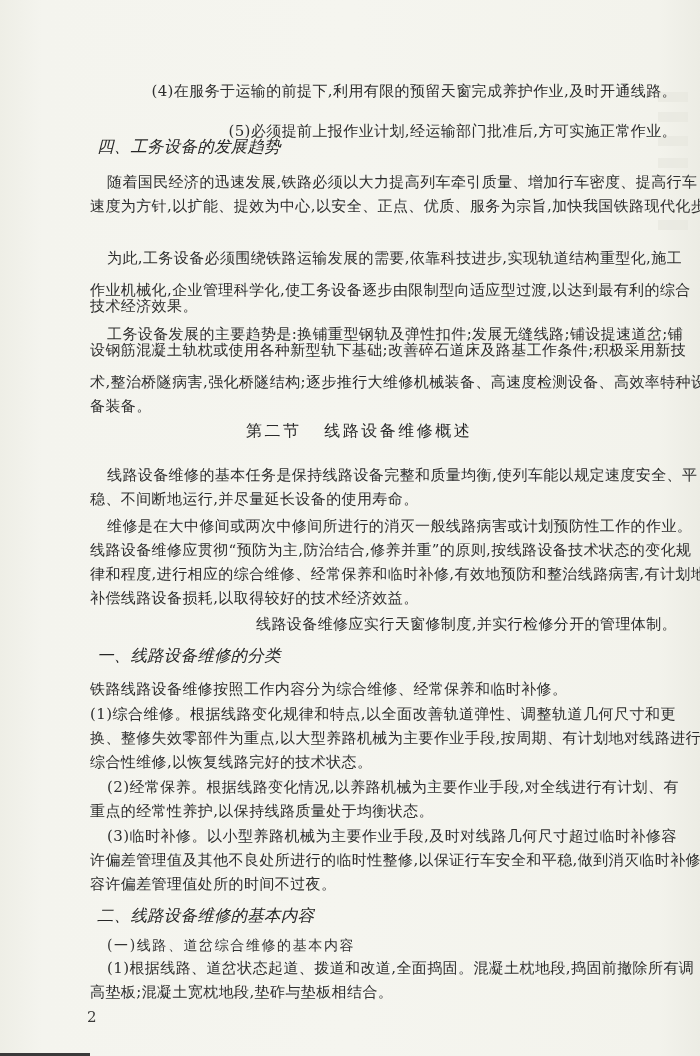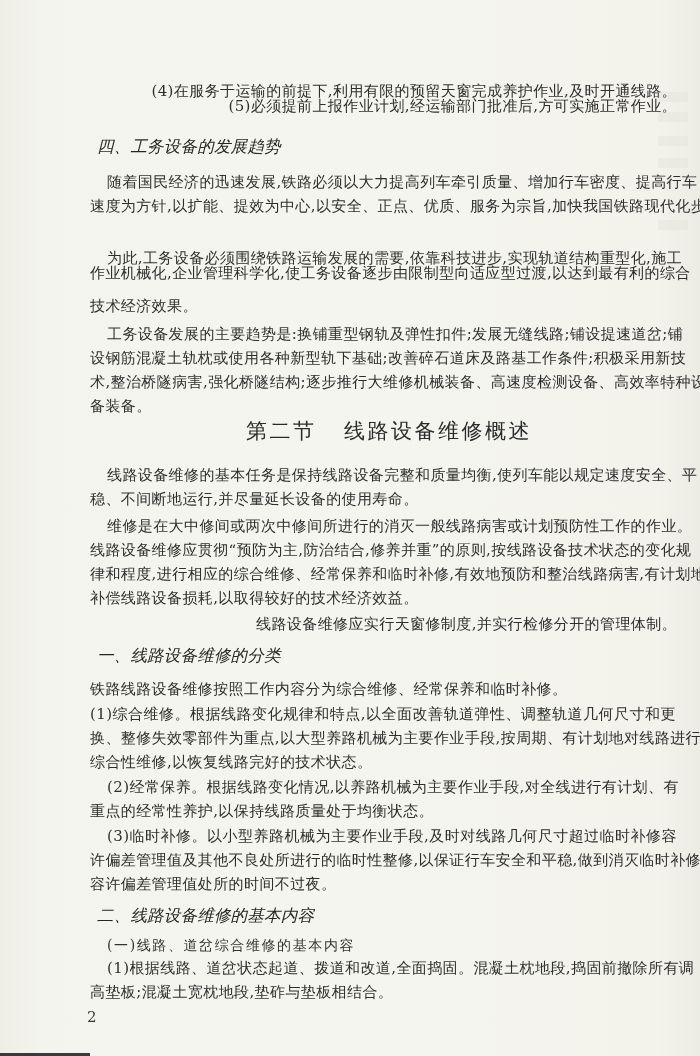--- a/index.html
+++ b/index.html
@@ -53,21 +53,21 @@
     line-height: 22px;
     color: #262626;
     letter-spacing: 0.2px;
     font-style: italic;
   }
   .h-chapter {
     position: absolute;
     left: 246px;
     width: 260px;
     font-family: "DejaVu Serif", "Liberation Serif", serif;
-    font-size: 21px;
+    font-size: 16px;
     line-height: 26px;
     color: #2a2a2a;
     letter-spacing: 2.5px;
     white-space: pre;
   }
   .h-sub {
     position: absolute;
     left: 107px;
     font-size: 14px;
     line-height: 20px;
@@ -96,33 +96,33 @@
 
 <div class="page">
 
   <div class="bleed" style="top:92px"></div>
   <div class="bleed" style="top:112px"></div>
   <div class="bleed" style="top:136px"></div>
   <div class="bleed" style="top:158px"></div>
   <div class="bleed" style="top:220px"></div>
 
   <div class="line indent" style="top:81px">(4)在服务于运输的前提下,利用有限的预留天窗完成养护作业,及时开通线路。</div>
-  <div class="line indent" style="top:96px">(5)必须提前上报作业计划,经运输部门批准后,方可实施正常作业。</div>
+  <div class="line indent" style="top:121px">(5)必须提前上报作业计划,经运输部门批准后,方可实施正常作业。</div>
 
   <div class="h-sec" style="top:136px">四、工务设备的发展趋势</div>
 
   <div class="line indent justify" style="top:172px">随着国民经济的迅速发展,铁路必须以大力提高列车牵引质量、增加行车密度、提高行车</div>
   <div class="line noindent justify" style="top:196px">速度为方针,以扩能、提效为中心,以安全、正点、优质、服务为宗旨,加快我国铁路现代化步伐,</div>
 
   <div class="line indent justify" style="top:248px">为此,工务设备必须围绕铁路运输发展的需要,依靠科技进步,实现轨道结构重型化,施工</div>
-  <div class="line noindent justify" style="top:263px">作业机械化,企业管理科学化,使工务设备逐步由限制型向适应型过渡,以达到最有利的综合</div>
+  <div class="line noindent justify" style="top:280px">作业机械化,企业管理科学化,使工务设备逐步由限制型向适应型过渡,以达到最有利的综合</div>
   <div class="line noindent" style="top:296px">技术经济效果。</div>
 
   <div class="line indent justify" style="top:324px">工务设备发展的主要趋势是:换铺重型钢轨及弹性扣件;发展无缝线路;铺设提速道岔;铺</div>
-  <div class="line noindent justify" style="top:348px">设钢筋混凝土轨枕或使用各种新型轨下基础;改善碎石道床及路基工作条件;积极采用新技</div>
+  <div class="line noindent justify" style="top:340px">设钢筋混凝土轨枕或使用各种新型轨下基础;改善碎石道床及路基工作条件;积极采用新技</div>
   <div class="line noindent justify" style="top:372px">术,整治桥隧病害,强化桥隧结构;逐步推行大维修机械装备、高速度检测设备、高效率特种设</div>
   <div class="line noindent" style="top:396px">备装备。</div>
 
   <div class="h-chapter" style="top:418px">第二节   线路设备维修概述</div>
 
   <div class="line indent justify" style="top:465px">线路设备维修的基本任务是保持线路设备完整和质量均衡,使列车能以规定速度安全、平</div>
   <div class="line noindent" style="top:489px">稳、不间断地运行,并尽量延长设备的使用寿命。</div>
 
   <div class="line indent justify" style="top:516px">维修是在大中修间或两次中修间所进行的消灭一般线路病害或计划预防性工作的作业。</div>
   <div class="line noindent justify" style="top:540px">线路设备维修应贯彻“预防为主,防治结合,修养并重”的原则,按线路设备技术状态的变化规</div>

